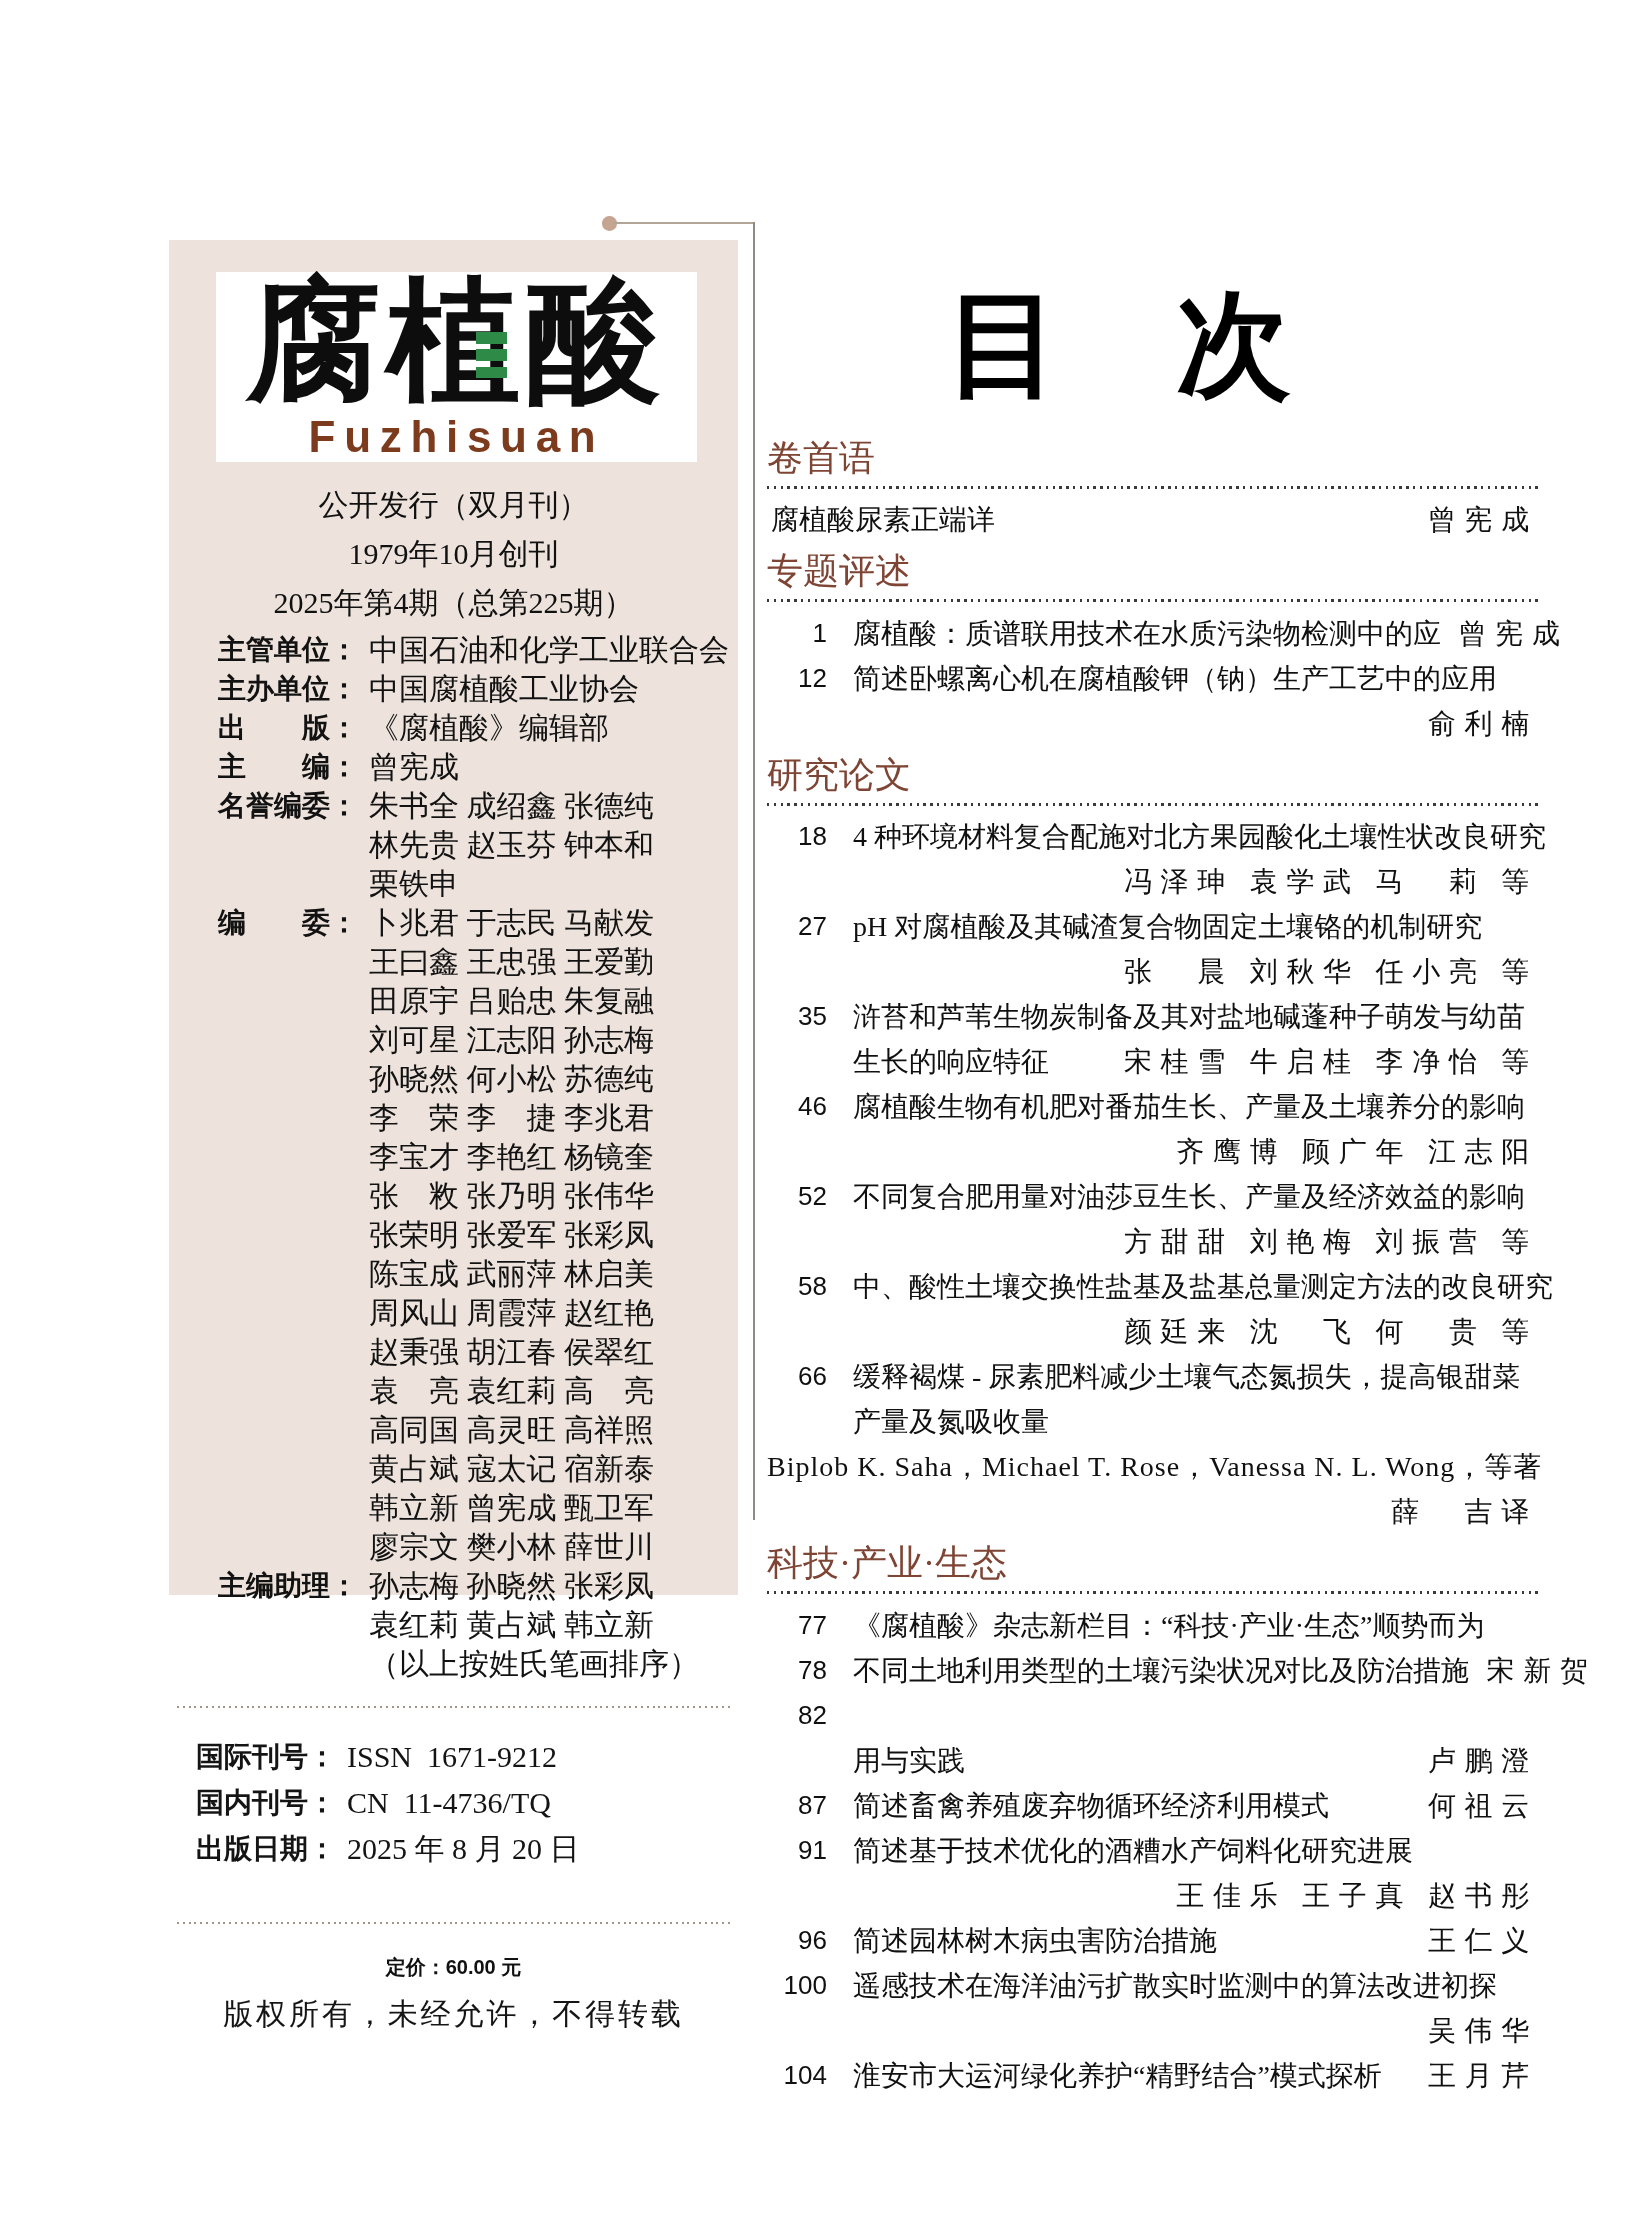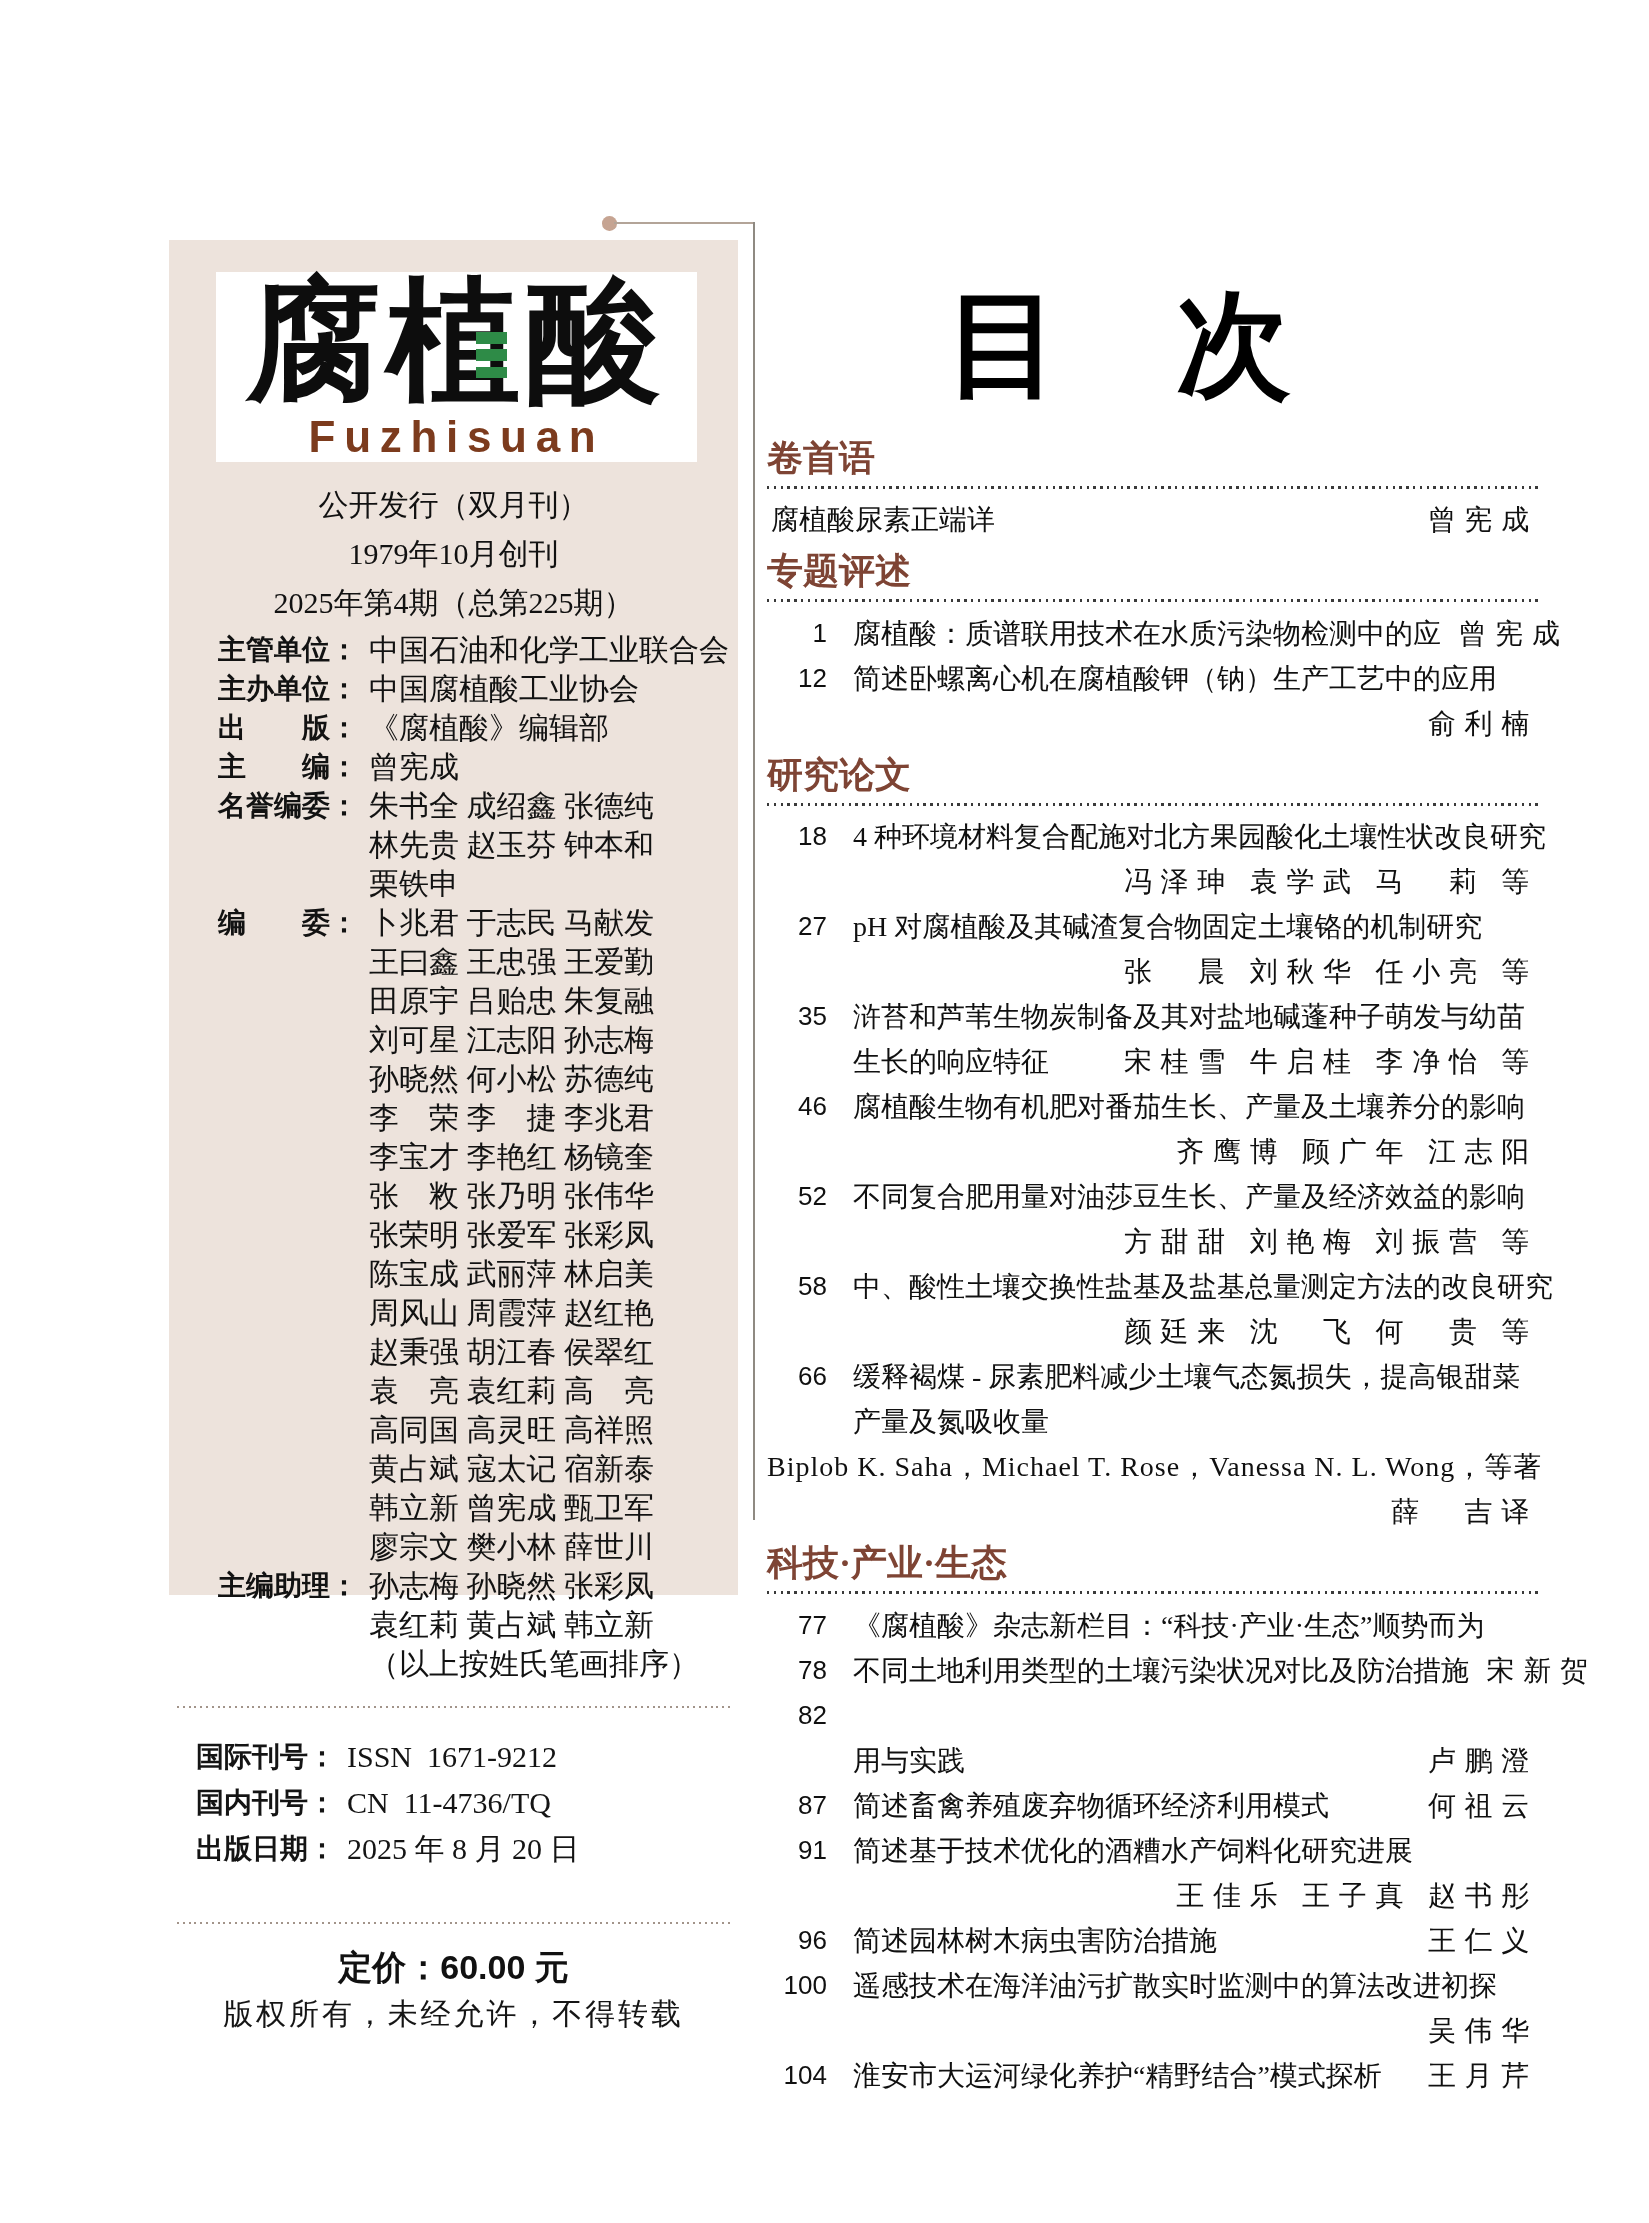--- a/index.html
+++ b/index.html
@@ -32,27 +32,27 @@
 
   .sep{position:absolute;left:7.8px;right:7.8px;height:1.9px;background-image:repeating-linear-gradient(90deg,#a2948a 0 1.9px,transparent 1.9px 5.8px);}
   .sep1{top:1466px;}
   .sep2{top:1682px;}
 
   .pub-block{position:absolute;top:1494px;left:27px;width:530px;}
   .pub-row{display:flex;align-items:center;font-size:30px;line-height:46px;}
   .pub-label{flex:none;width:151px;font-family:"Liberation Sans","DejaVu Sans",sans-serif;font-weight:700;font-size:28px;white-space:pre;}
   .pub-value{white-space:pre;}
 
-  .price{position:absolute;top:1706px;left:0;width:100%;text-align:center;font-family:"Liberation Sans","DejaVu Sans",sans-serif;font-weight:700;font-size:34px;line-height:43px;color:#111;}
+  .price{position:absolute;top:1706px;left:0;width:100%;text-align:center;font-family:"Liberation Sans","DejaVu Sans",sans-serif;font-weight:700;font-size:20px;line-height:43px;color:#111;}
   .copyright{position:absolute;top:1754px;left:0;width:100%;text-align:center;font-size:30px;line-height:39px;letter-spacing:2.9px;color:#151515;white-space:pre;}
 
   
   .toc{position:absolute;left:767px;top:233px;width:771px;}
   .toc-title{margin:47px 68px 25px 0;text-align:center;font-family:"Liberation Sans","DejaVu Sans",sans-serif;font-weight:900;font-size:115px;line-height:128px;color:#000;white-space:pre;}
-  .sec-header{font-size:36px;line-height:50px;font-weight:700;color:#7e4434;margin:3.9px 0 1.9px;white-space:pre;}
+  .sec-header{font-size:36px;line-height:50px;font-weight:400;color:#7e4434;margin:3.9px 0 1.9px;white-space:pre;}
   .dotrule{height:2.9px;margin:2.9px 0 8.7px;background-image:repeating-linear-gradient(90deg,#3a3a3a 0 2.4px,transparent 2.4px 6.8px);}
   .toc-section{margin:0;}
   .t-row{display:flex;align-items:flex-start;font-size:28px;line-height:45px;color:#101010;}
   .t-num{flex:none;width:60px;padding-right:26px;text-align:right;font-family:"Liberation Sans","DejaVu Sans",sans-serif;font-size:26px;color:#101010;}
   .t-row.nonum .t-text{margin-left:3.9px;}
   .t-text{white-space:pre;}
   .t-author{margin-left:auto;padding-left:17.5px;letter-spacing:8.7px;white-space:pre;}
   .a-row{text-align:right;font-size:28px;line-height:45px;letter-spacing:8.7px;white-space:pre;color:#101010;}
   .a-row.latin{letter-spacing:1px;}
 </style>

